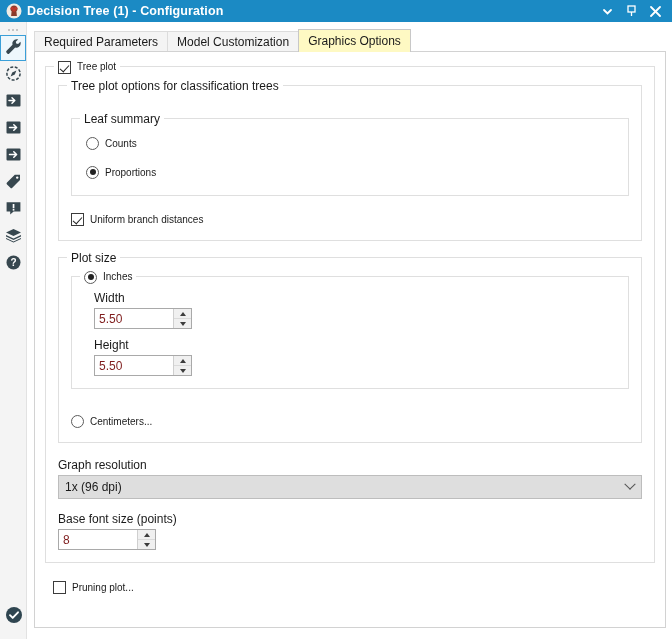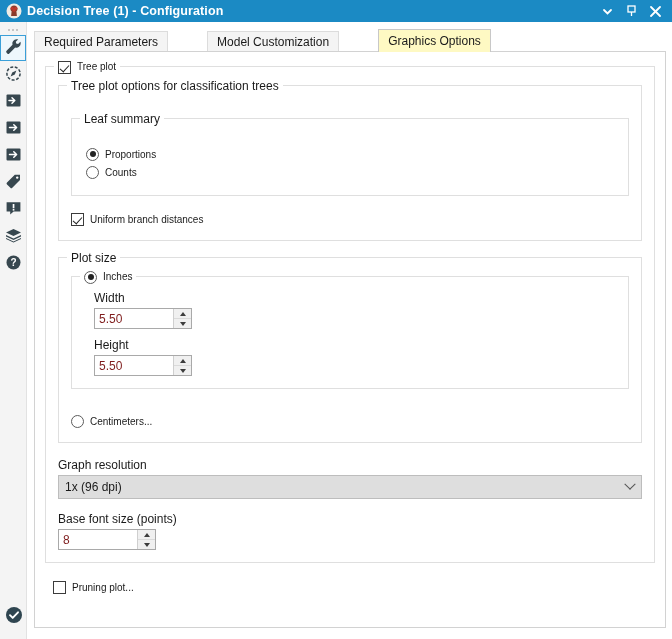--- a/index.html
+++ b/index.html
@@ -114,21 +114,20 @@
   }
 
   
   .tabstrip {
     position: absolute;
     left: 34px; top: 30px;
     width: 638px;
     height: 22px;
     display: flex;
     align-items: flex-end;
-    gap: 40px;
   }
   .tab {
     height: 21px;
     padding: 0 9px;
     display: flex;
     align-items: center;
     font-size: 12px;
     color: #1a1a1a;
     background: #f4f4f4;
     border: 1px solid #dcdcdc;
@@ -489,27 +488,27 @@
               <span>Tree plot options for classification trees</span>
             </div>
 
             <div class="group-body" style="padding:16px 12px 12px 12px;">
 
               <div class="group" style="margin-top:16px;">
                 <div class="group-head static">
                   <span>Leaf summary</span>
                 </div>
                 <div class="group-body" style="padding:15px 12px 14px 14px;">
+                  <div class="ctl-row">
+                    <span class="radio"></span>
+                    <span class="ctl-label">Counts</span>
+                  </div>
                   <div class="ctl-row" style="margin-top:11px;">
                     <span class="radio checked"></span>
                     <span class="ctl-label">Proportions</span>
-                  </div>
-                  <div class="ctl-row">
-                    <span class="radio"></span>
-                    <span class="ctl-label">Counts</span>
                   </div>
                 </div>
               </div>
 
               <div class="ctl-row" style="margin-top:14px;">
                 <span class="checkbox checked"></span>
                 <span class="ctl-label">Uniform branch distances</span>
               </div>
 
             </div>

